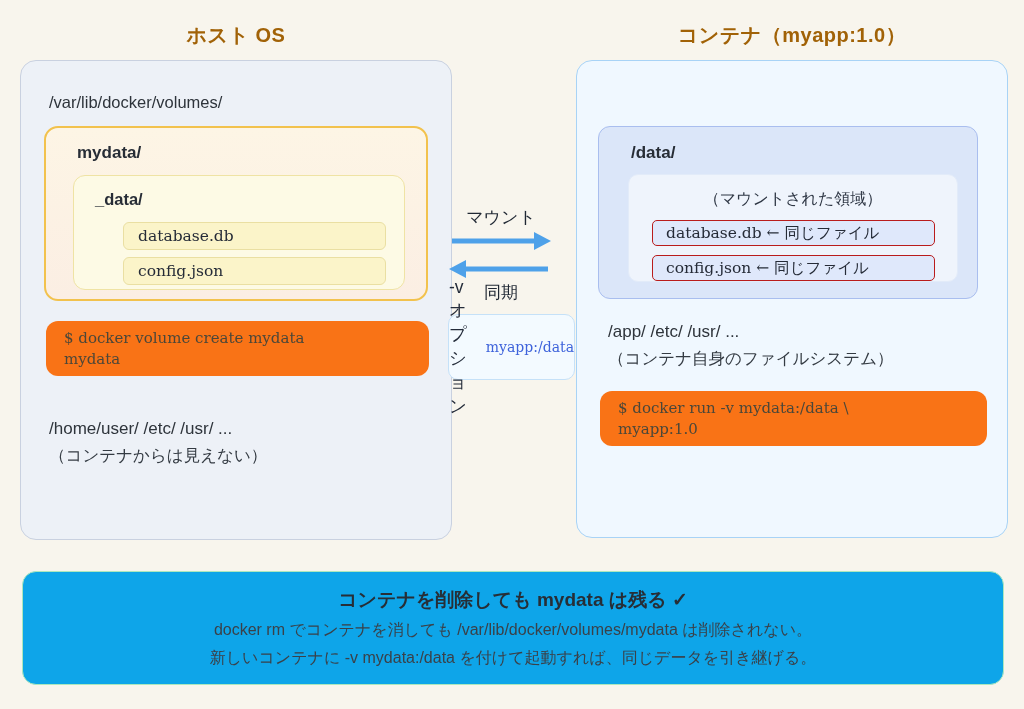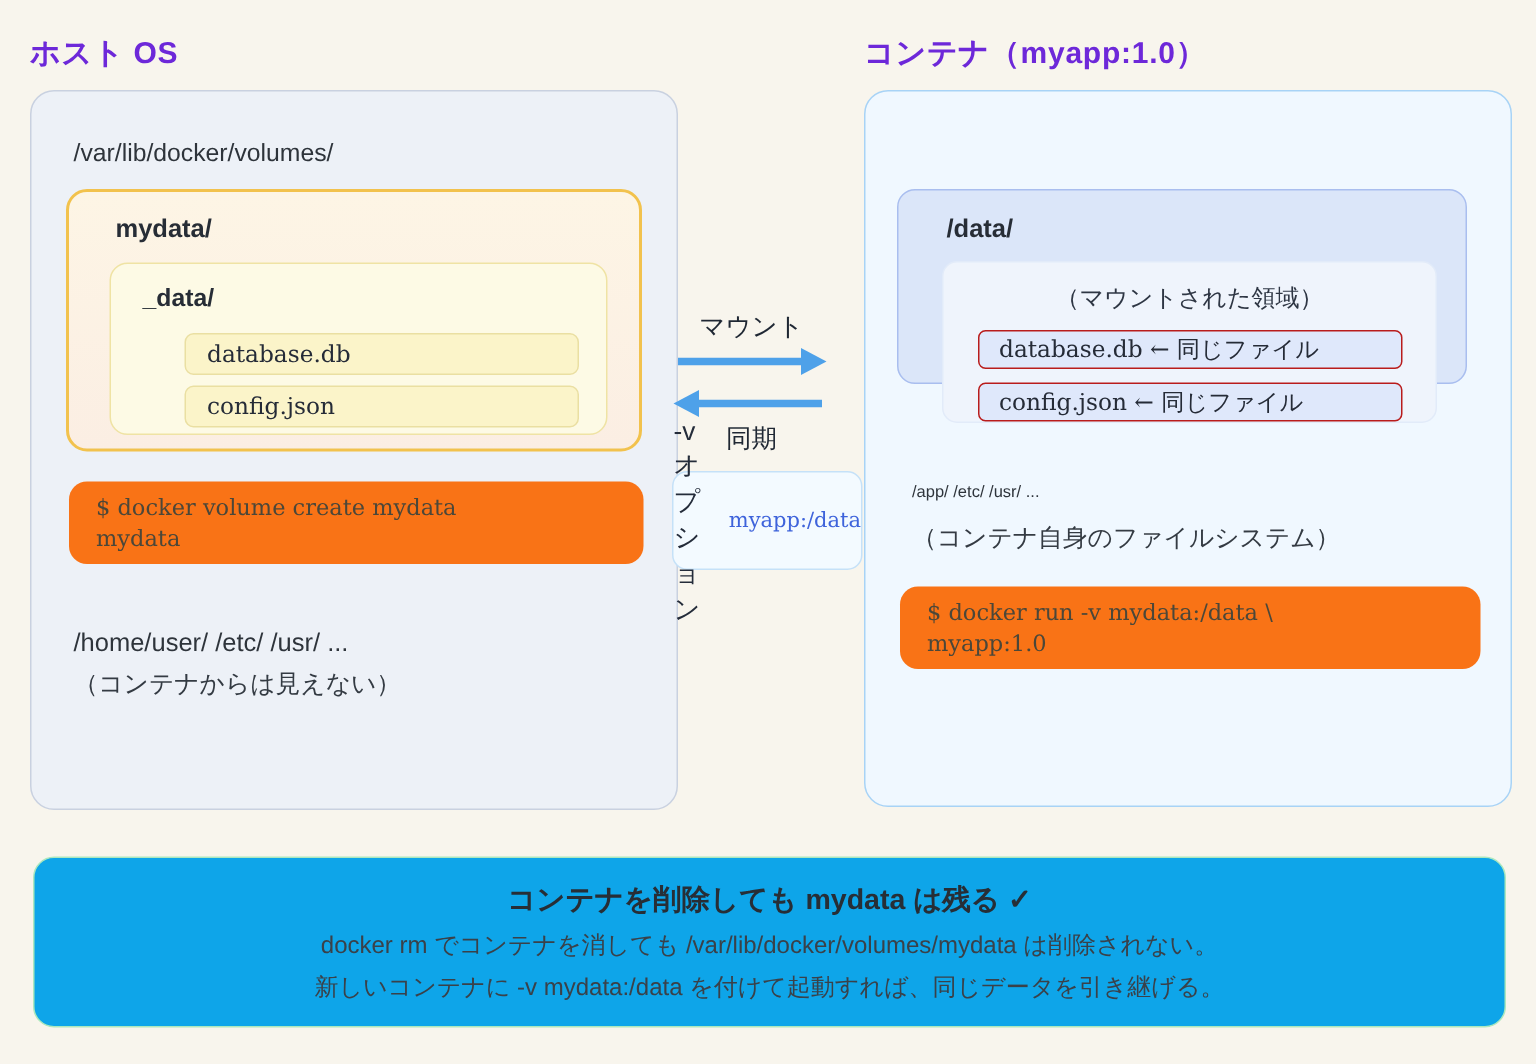--- a/index.html
+++ b/index.html
@@ -7,22 +7,22 @@
     width:1024px;height:709px;
     background:#f8f5ed;
     font-family:"Liberation Sans",sans-serif;
     color:#23292f;
     overflow:hidden;
   }
   #canvas{position:relative;width:1024px;height:709px;}
   .abs{position:absolute;box-sizing:border-box;}
 
   .panel-title{
-    font-size:20px;font-weight:bold;color:#6d28d9;
-    letter-spacing:.5px;
+    font-size:20px;font-weight:bold;color:#a16207;
+    text-align:center;letter-spacing:.5px;
   }
 
   
   .host-box{
     left:20px;top:60px;width:432px;height:480px;
     background:#edf1f7;border:1px solid #c9d1e0;border-radius:16px;
   }
   .path-label{font-size:16.5px;color:#2e343b;}
   .mydata-box{
     left:23px;top:65px;width:384px;height:175px;
@@ -55,21 +55,21 @@
   }
   .v-option-label{font-size:17.5px;color:#242c3a;}
   .v-option-value{font-family:"DejaVu Serif",serif;font-size:14px;color:#3e63db;}
 
   
   .container-box{
     left:576px;top:60px;width:432px;height:478px;
     background:#f0f8ff;border:1.5px solid #a8d3f6;border-radius:16px;
   }
   .data-dir-box{
-    left:21px;top:65px;width:380px;height:130px;
+    left:21px;top:65px;width:380px;height:173px;
     background:#dbe6f9;border:1.5px solid #a9beef;border-radius:12px;
   }
   .mounted-box{
     left:29px;top:47px;width:330px;height:108px;
     background:#eff4fc;border:1px solid #e2ebf9;border-radius:10px;
   }
   .mounted-note{
     font-family:"DejaVu Serif",serif;font-size:16px;color:#2e3644;
     text-align:center;
   }
@@ -138,21 +138,21 @@
     <div class="abs data-dir-box">
       <div class="abs dir-label" style="left:32px;top:16px;">/data/</div>
 
       <div class="abs mounted-box">
         <div class="abs mounted-note" style="left:0;top:14px;width:100%;">（マウントされた領域）</div>
         <div class="abs blue-chip" style="left:23px;top:45px;width:283px;height:26px;">database.db ← 同じファイル</div>
         <div class="abs blue-chip" style="left:23px;top:80px;width:283px;height:26px;">config.json ← 同じファイル</div>
       </div>
     </div>
 
-    <div class="abs path-label" style="left:31px;top:261px;font-size:11px;">/app/ /etc/ /usr/ ...</div>
+    <div class="abs path-label" style="left:31px;top:261px;font-size:17px;">/app/ /etc/ /usr/ ...</div>
     <div class="abs note-label" style="left:31px;top:287px;">（コンテナ自身のファイルシステム）</div>
 
     <div class="abs terminal" style="left:23px;top:330px;width:387px;height:55px;">
       <div>$ docker run -v mydata:/data \</div>
       <div>myapp:1.0</div>
     </div>
   </div>
 
   <div class="abs summary-box">
     <div class="summary-title">コンテナを削除しても mydata は残る ✓</div>

